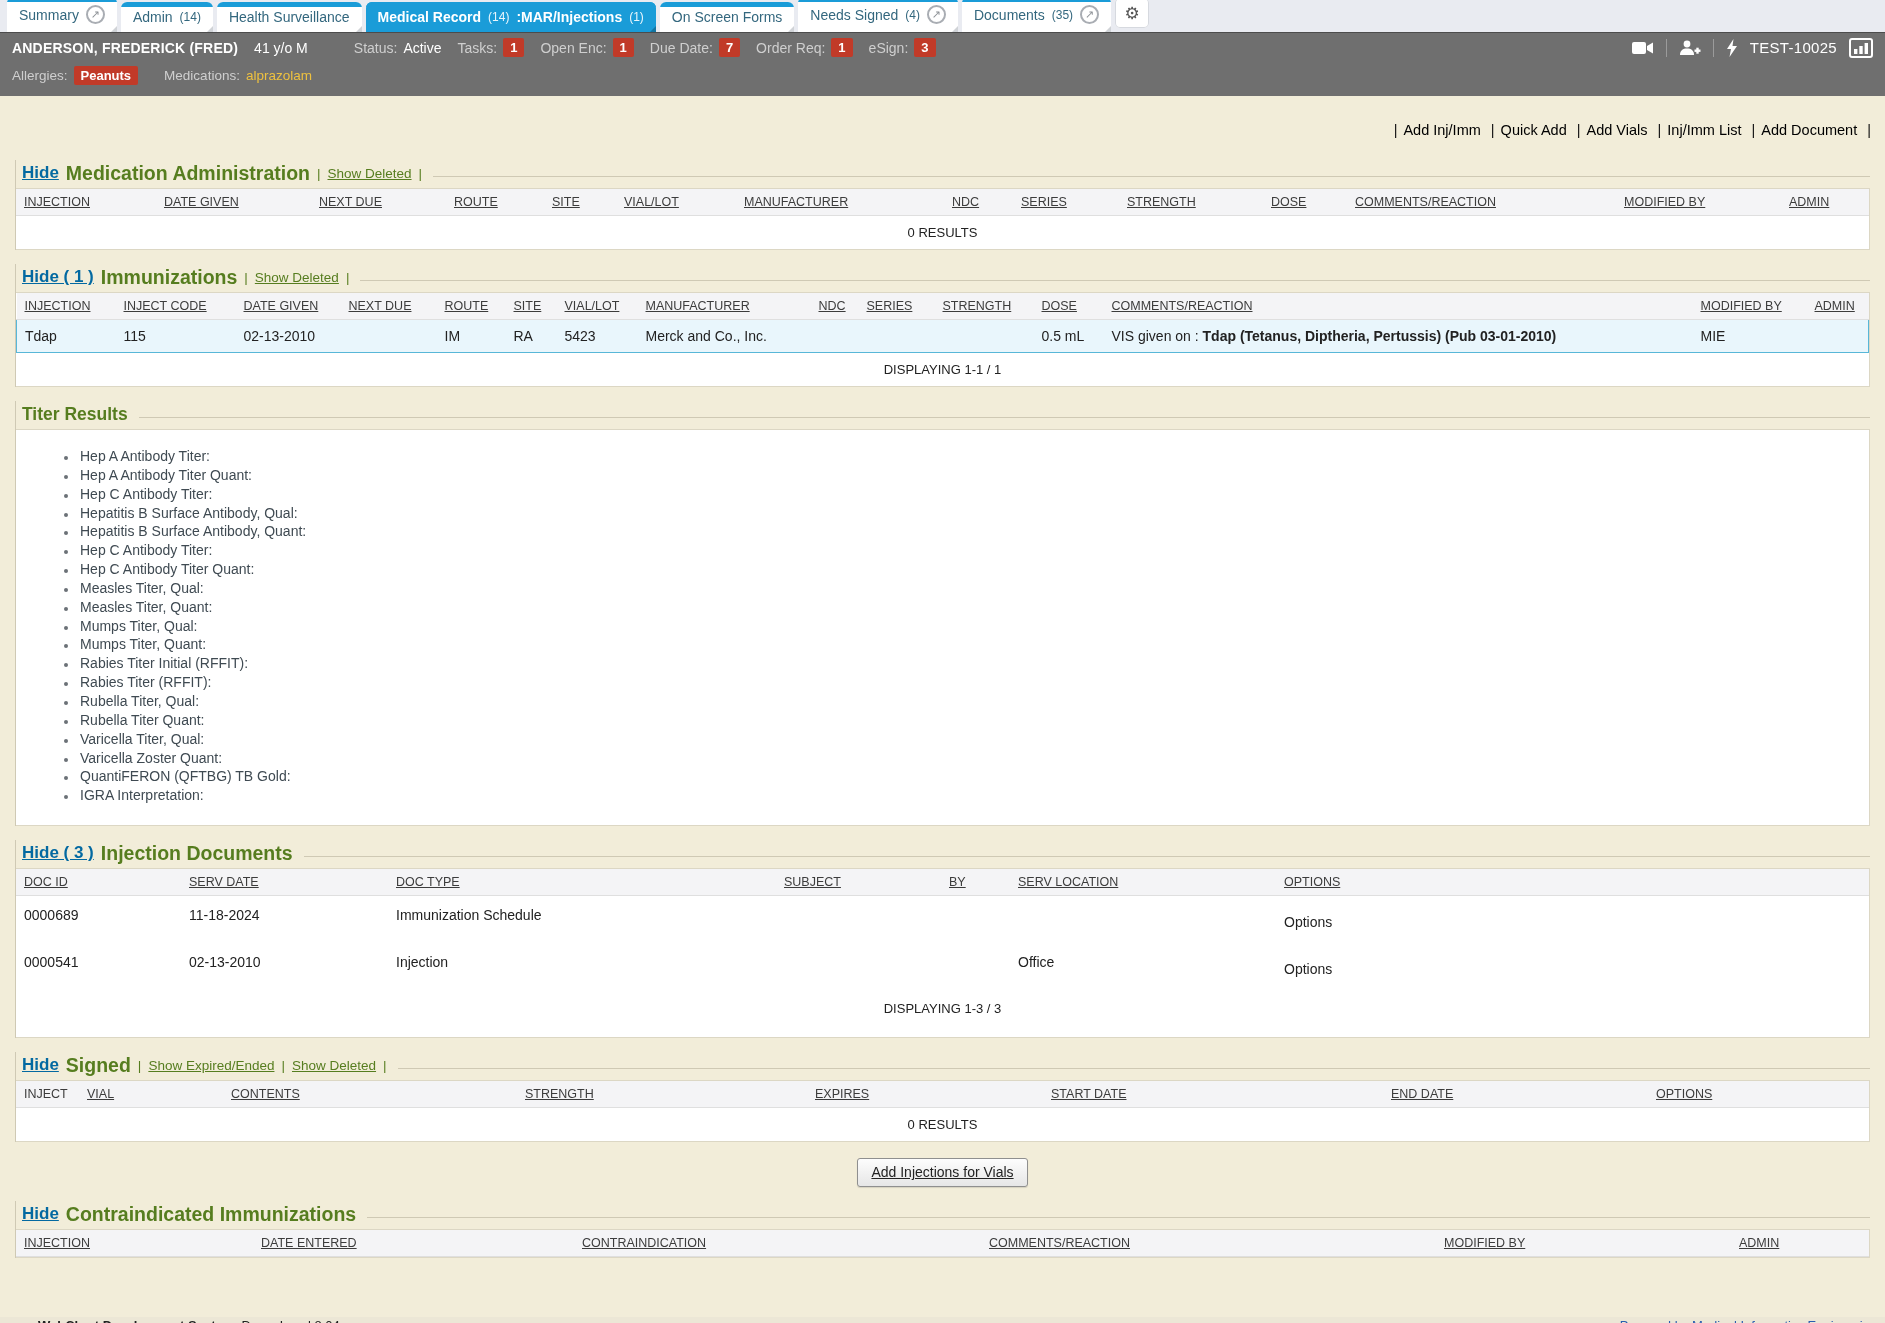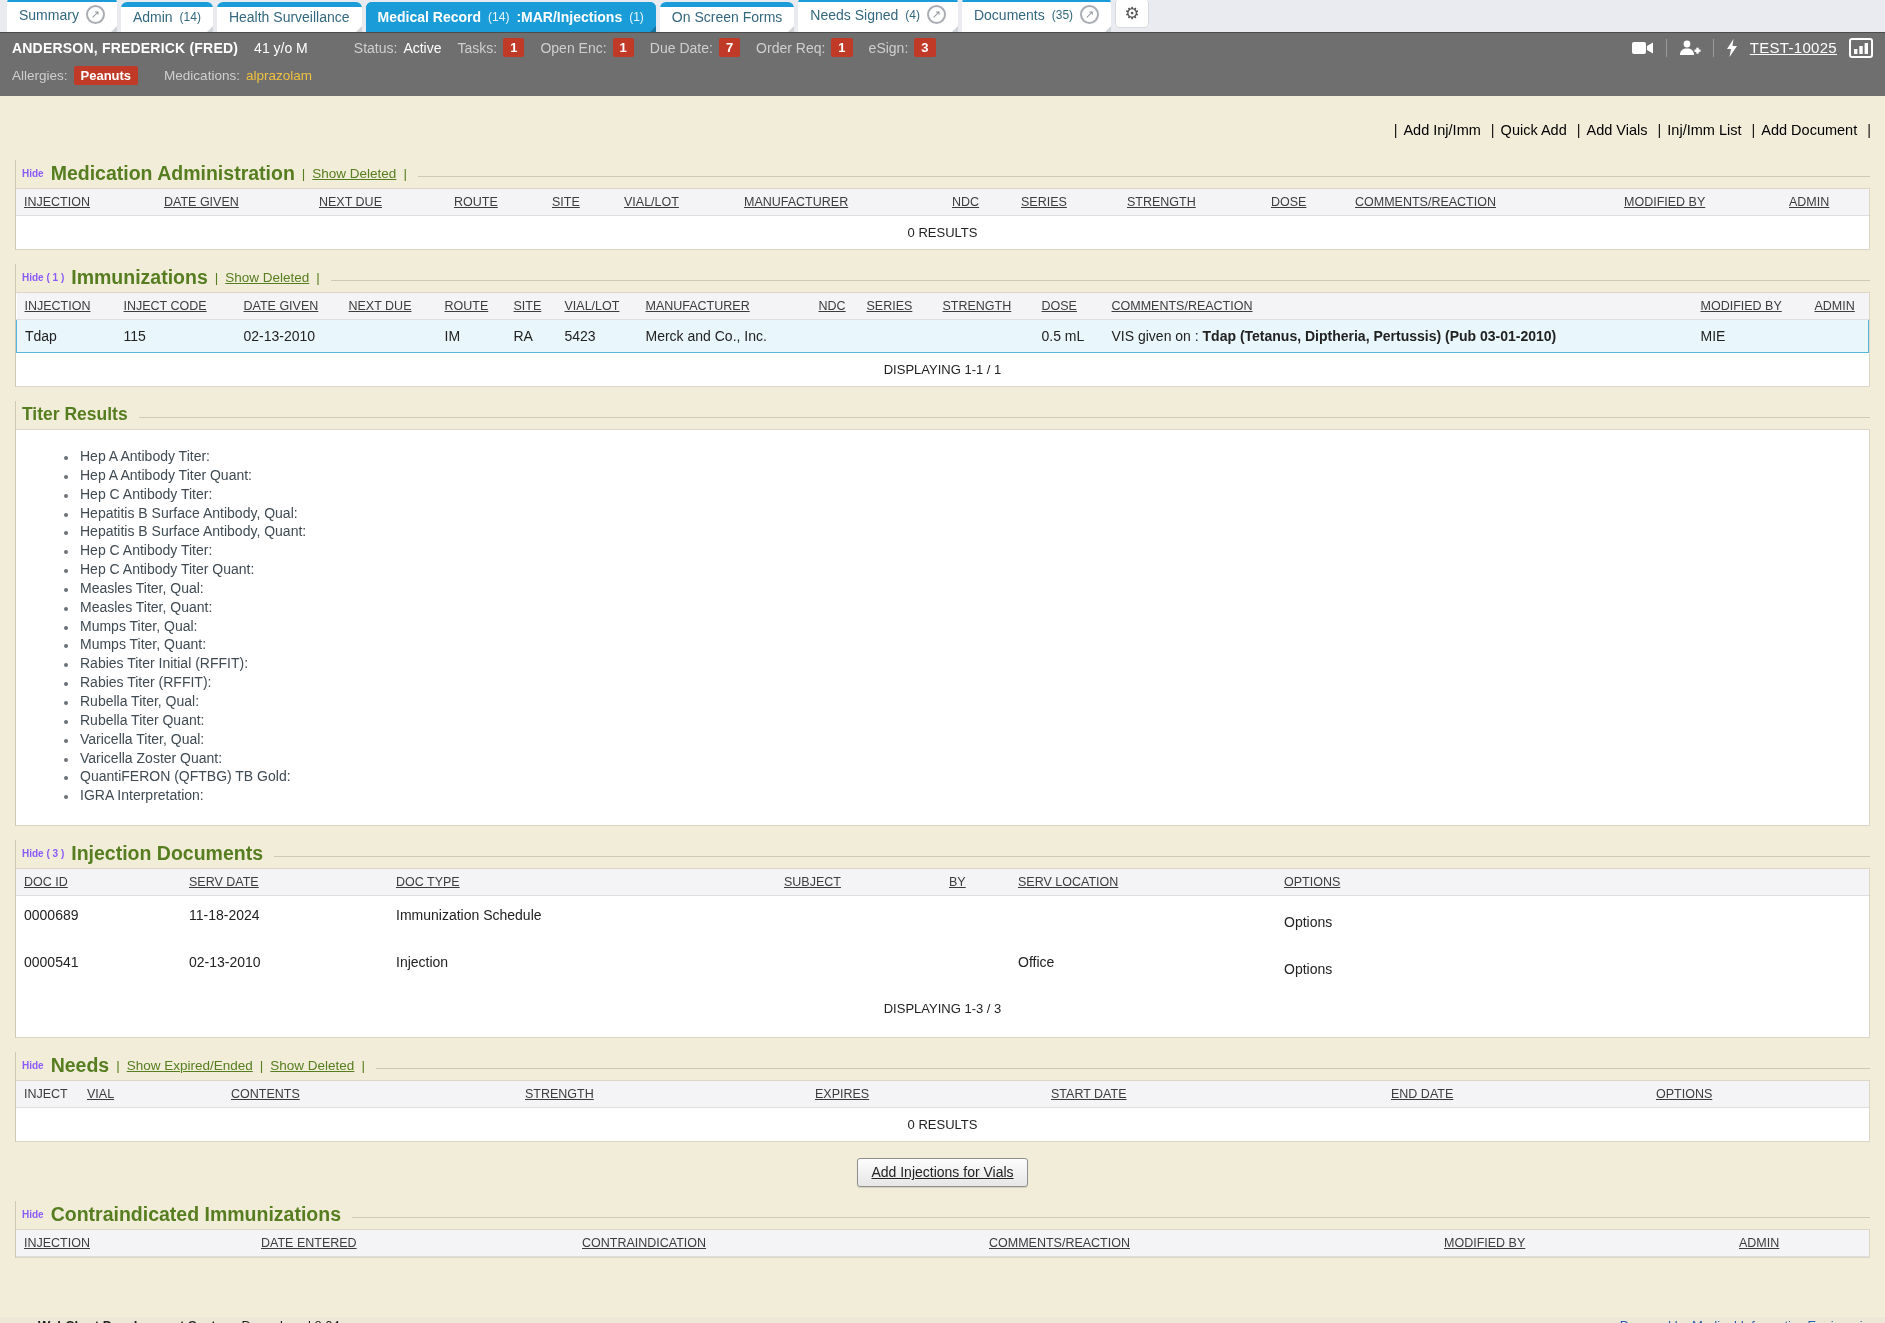--- a/index.html
+++ b/index.html
@@ -47,34 +47,34 @@
   .pb-label { color:#cfcfcf; }
   .pb-name { font-weight:bold; letter-spacing:.2px; }
   .pb-group { display:flex; align-items:center; gap:6px; }
   .badge-red {
     background:#c13a28; color:#fff; font-weight:bold; font-size:13px;
     padding:2px 7px; border-radius:2px; line-height:15px; cursor:pointer;
   }
   .pb-spacer { flex:1; }
   .pb-icons { display:flex; align-items:center; gap:12px; }
   .pb-divider { width:1px; height:18px; background:#9b9b9b; }
-  .pb-id { font-size:15px; letter-spacing:.3px;text-decoration:underline; }
+  .pb-id { font-size:15px; letter-spacing:.3px; }
   .icon-btn { display:flex; align-items:center; cursor:pointer; }
   .val-yellow { color:#eec13f; }
   .gap26 { width:14px; }
   
   .content { padding:14px 0 0; }
   .action-links { text-align:right; padding-right:8px; height:24px; font-size:14.5px; margin-top:12px; }
   .action-links a { color:#000000; cursor:pointer;text-align:center; }
   .pipe::before { content:"|"; }
   .action-links .pipe { margin:0 6px; color:#111; }
   
   .section { margin:14px 15px 0; border-left:1px solid #cfc9b4; }
   .sec-head { display:flex; align-items:center; gap:7px; padding:2px 0 4px 6px; white-space:nowrap; }
-  .sec-head .hide-link { color:#8b5cf6; font-weight:bold; font-size:10px; cursor:pointer; }
+  .sec-head .hide-link { color:#0369a1; font-weight:bold; font-size:17px; text-decoration:underline; cursor:pointer; }
   .sec-head .sec-title { color:#567d1f; font-weight:bold; font-size:19.5px; line-height:22px; }
   .sec-head .sec-link { color:#567d1f; font-size:13.5px; text-decoration:underline; cursor:pointer; }
   .sec-head .pipe { color:#567d1f; font-size:13.5px; }
   .sec-head .rule { flex:1; border-top:1px solid #cfc9b4; margin:6px 0 0 4px; }
   .sec-body { background:#fff; border:1px solid #dcd7c4; border-left:none; }
   table { width:100%; border-collapse:collapse; table-layout:fixed; }
   thead tr { background:#f4f4f6; }
   th {
     text-align:left; font-weight:normal; font-size:12.5px; color:#3c3c3c;
     text-decoration:underline; padding:6px 8px; border-bottom:1px solid #dfdfdf;
@@ -451,21 +451,21 @@
             <td colspan="7" style="border-top:1px solid #cfcfcf;">DISPLAYING 1-3 / 3</td>
           </tr>
         </tbody>
       </table>
     </div>
   </div>
 
   <div class="section">
     <div class="sec-head">
       <a class="hide-link">Hide</a>
-      <span class="sec-title">Needs</span>
+      <span class="sec-title">Signed</span>
       <span class="pipe"></span>
       <a class="sec-link">Show Expired/Ended</a>
       <span class="pipe"></span>
       <a class="sec-link">Show Deleted</a>
       <span class="pipe"></span>
       <span class="rule"></span>
     </div>
     <div class="sec-body">
       <table>
         <colgroup>

